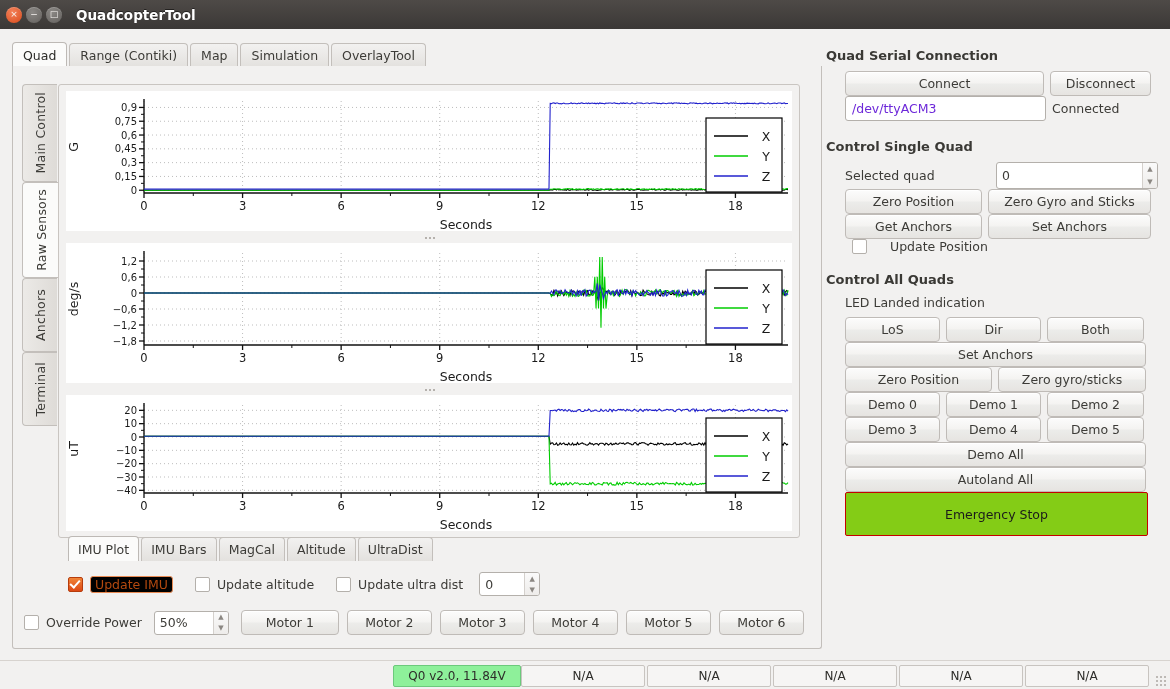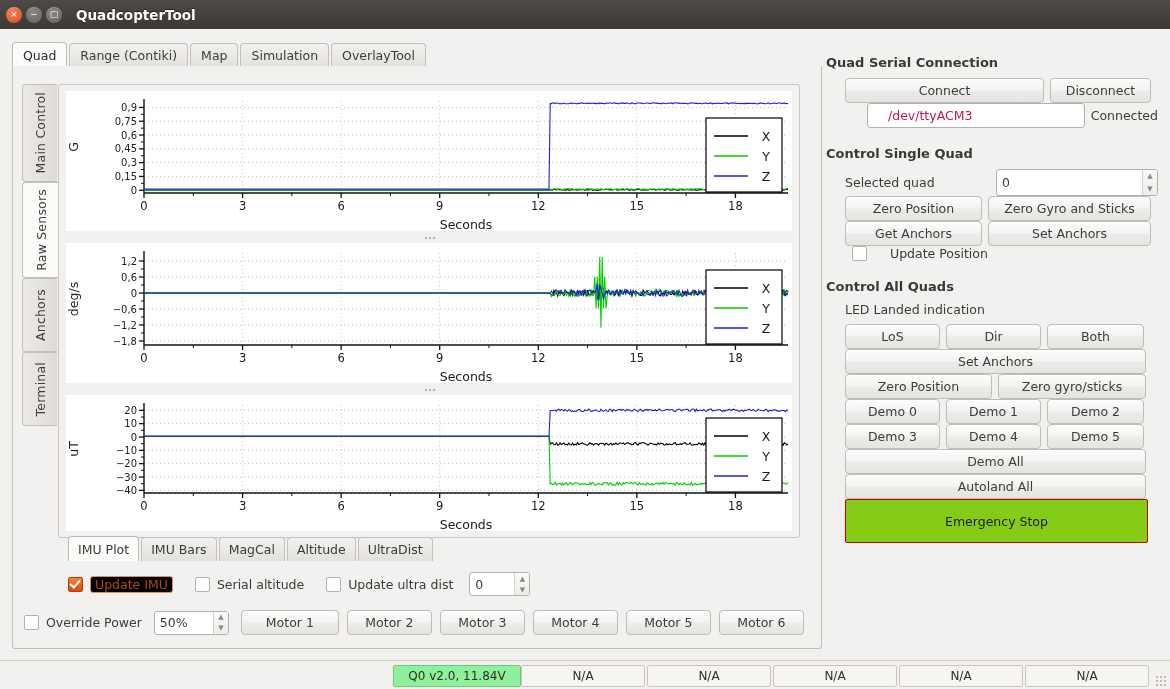--- a/index.html
+++ b/index.html
@@ -106,26 +106,26 @@
   .motorrow{position:absolute;left:24px;top:610px;display:flex;align-items:center;}
   .btn{
     font-family:inherit;font-size:12.5px;color:#3c3b37;
     background:linear-gradient(to bottom,#fcfcfc 0%,#f4f3f1 48%,#ececea 52%,#e6e4e1 100%);
     border:1px solid #bfbbb7;border-radius:4px;
     display:flex;align-items:center;justify-content:center;
     height:25px;box-shadow:inset 0 1px 0 #fff;
   }
 
   
-  .right{position:absolute;left:826px;top:55px;width:332px;}
+  .right{position:absolute;left:826px;top:48px;width:332px;}
   .secthead{font-weight:bold;font-size:13px;color:#3a3935;margin:0 0 8px 0;}
   .subtle{font-size:12.5px;color:#3c3b37;}
   .rrow{display:flex;align-items:center;gap:6px;}
   .txtinput{height:23px;border:1px solid #b4b0ab;border-radius:3px;background:#fff;
-     font-family:inherit;font-size:12.5px;color:#be185d;padding:0 20px;outline:none;margin-left:22px;}
+     font-family:inherit;font-size:12.5px;color:#6d28d9;padding:0 6px;outline:none;}
   .estop{height:42px;background:#84cc16;border:1px solid #c50000;border-radius:2px;
      display:flex;align-items:center;justify-content:center;font-size:12.5px;color:#1b1b1b;
      font-weight:normal;}
 
   
   .statusbar{position:absolute;left:0;top:660px;width:1170px;height:29px;
      background:#f2f1f0;border-top:1px solid #d7d3cf;}
   .scell{position:absolute;top:4px;height:20px;border:1px solid #c8c4c0;border-radius:2px;
      display:flex;align-items:center;justify-content:center;font-size:12px;color:#2e2d2a;
      background:#f6f5f4;}
@@ -420,21 +420,21 @@
       </div>
     <div class="btab">
         <span>UltraDist</span>
       </div>
   </div>
 
   <div class="updaterow">
     <span class="chk on"></span>
     <span class="cklabel focusring">Update IMU</span>
     <span class="chk" style="margin-left:22px;"></span>
-    <span class="cklabel">Serial altitude</span>
+    <span class="cklabel">Update altitude</span>
     <span class="chk" style="margin-left:22px;"></span>
     <span class="cklabel">Update ultra dist</span>
     <span class="spin" style="margin-left:16px;">
       <input type="text" value="0" style="">
       <span class="spbtns">
         <b>▲</b>
         <b>▼</b>
       </span>
     </span>
   </div>

